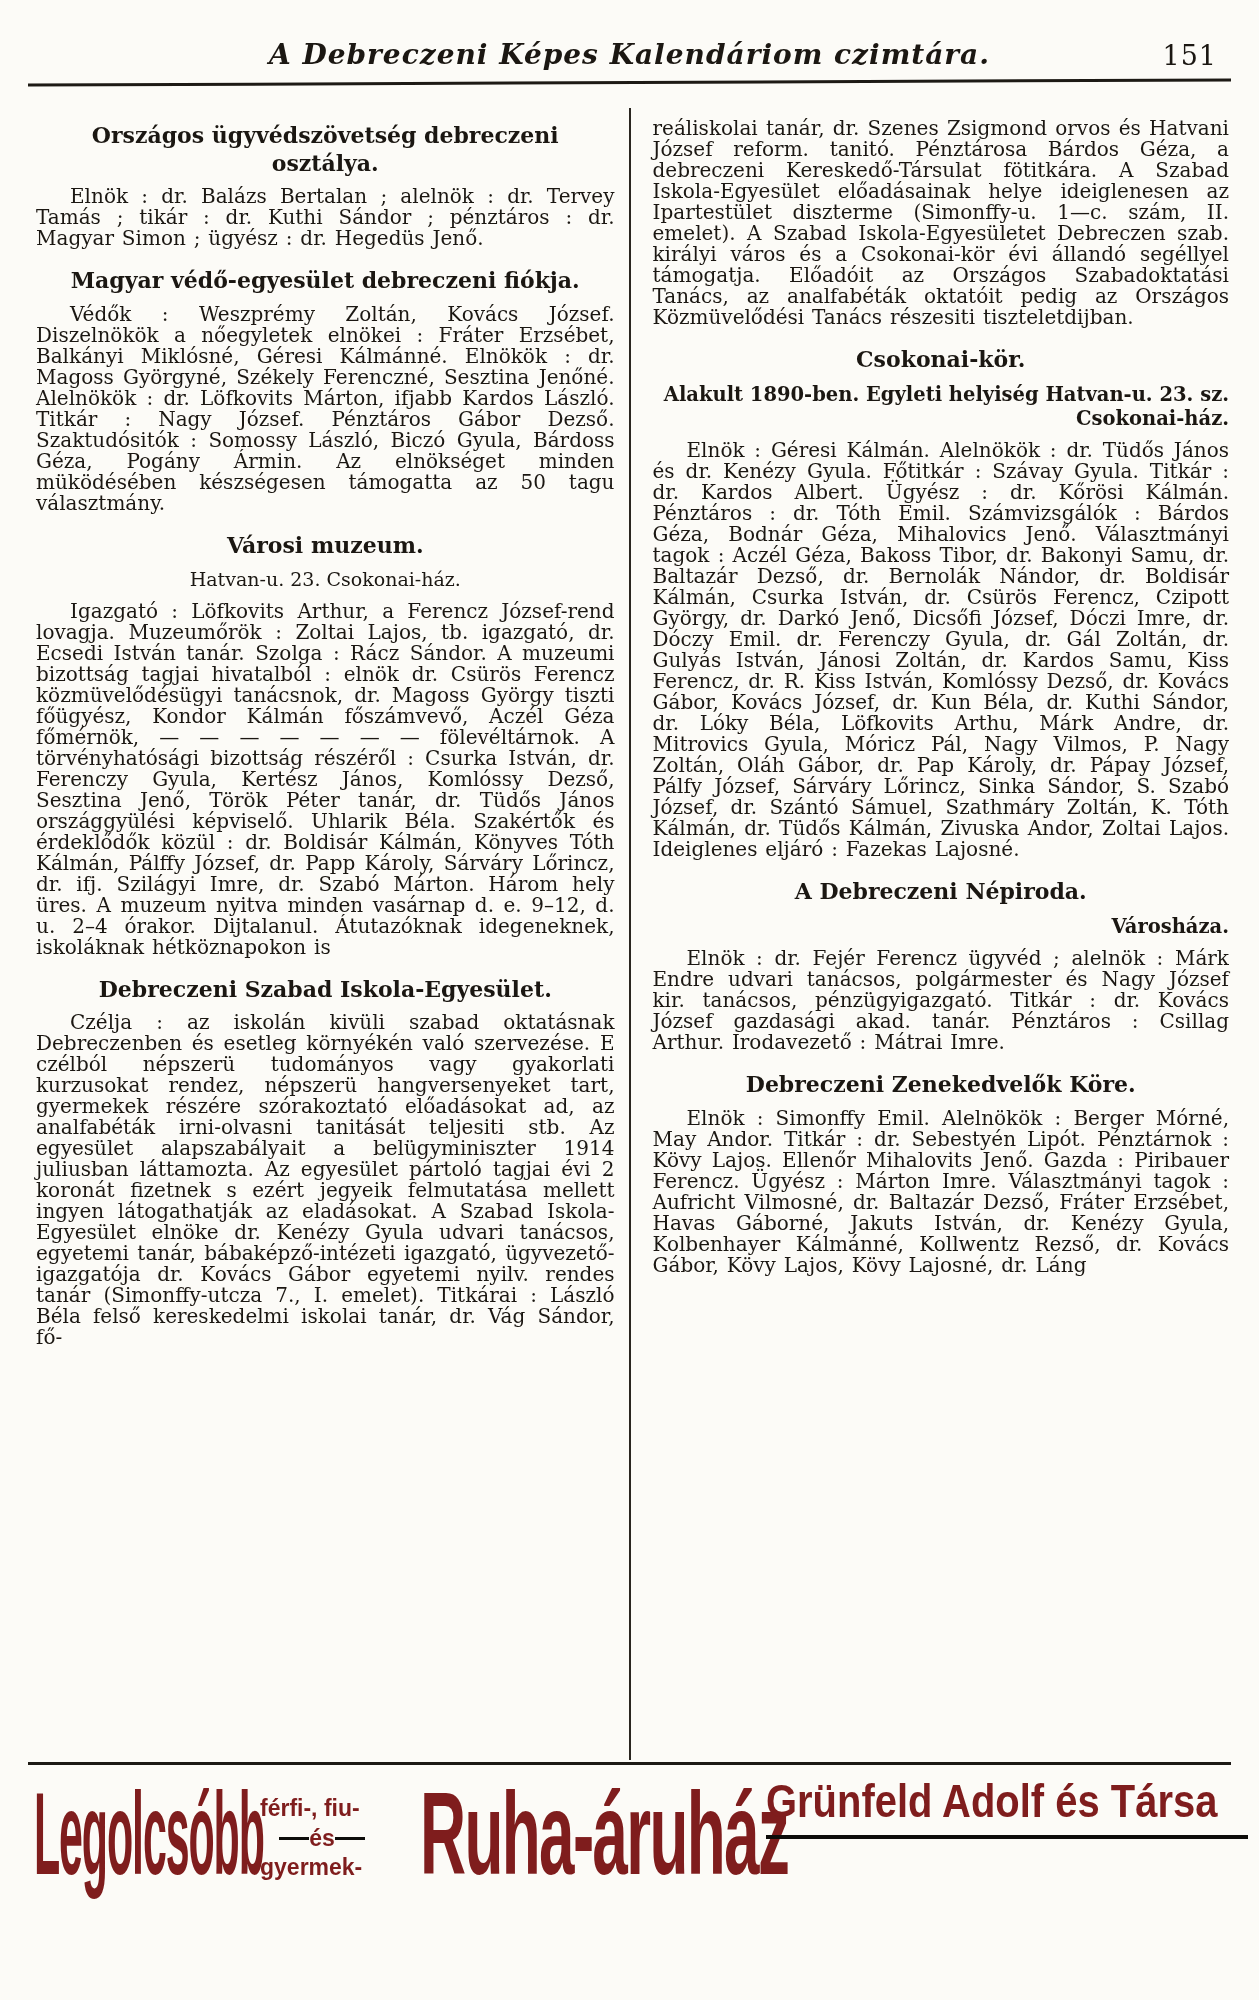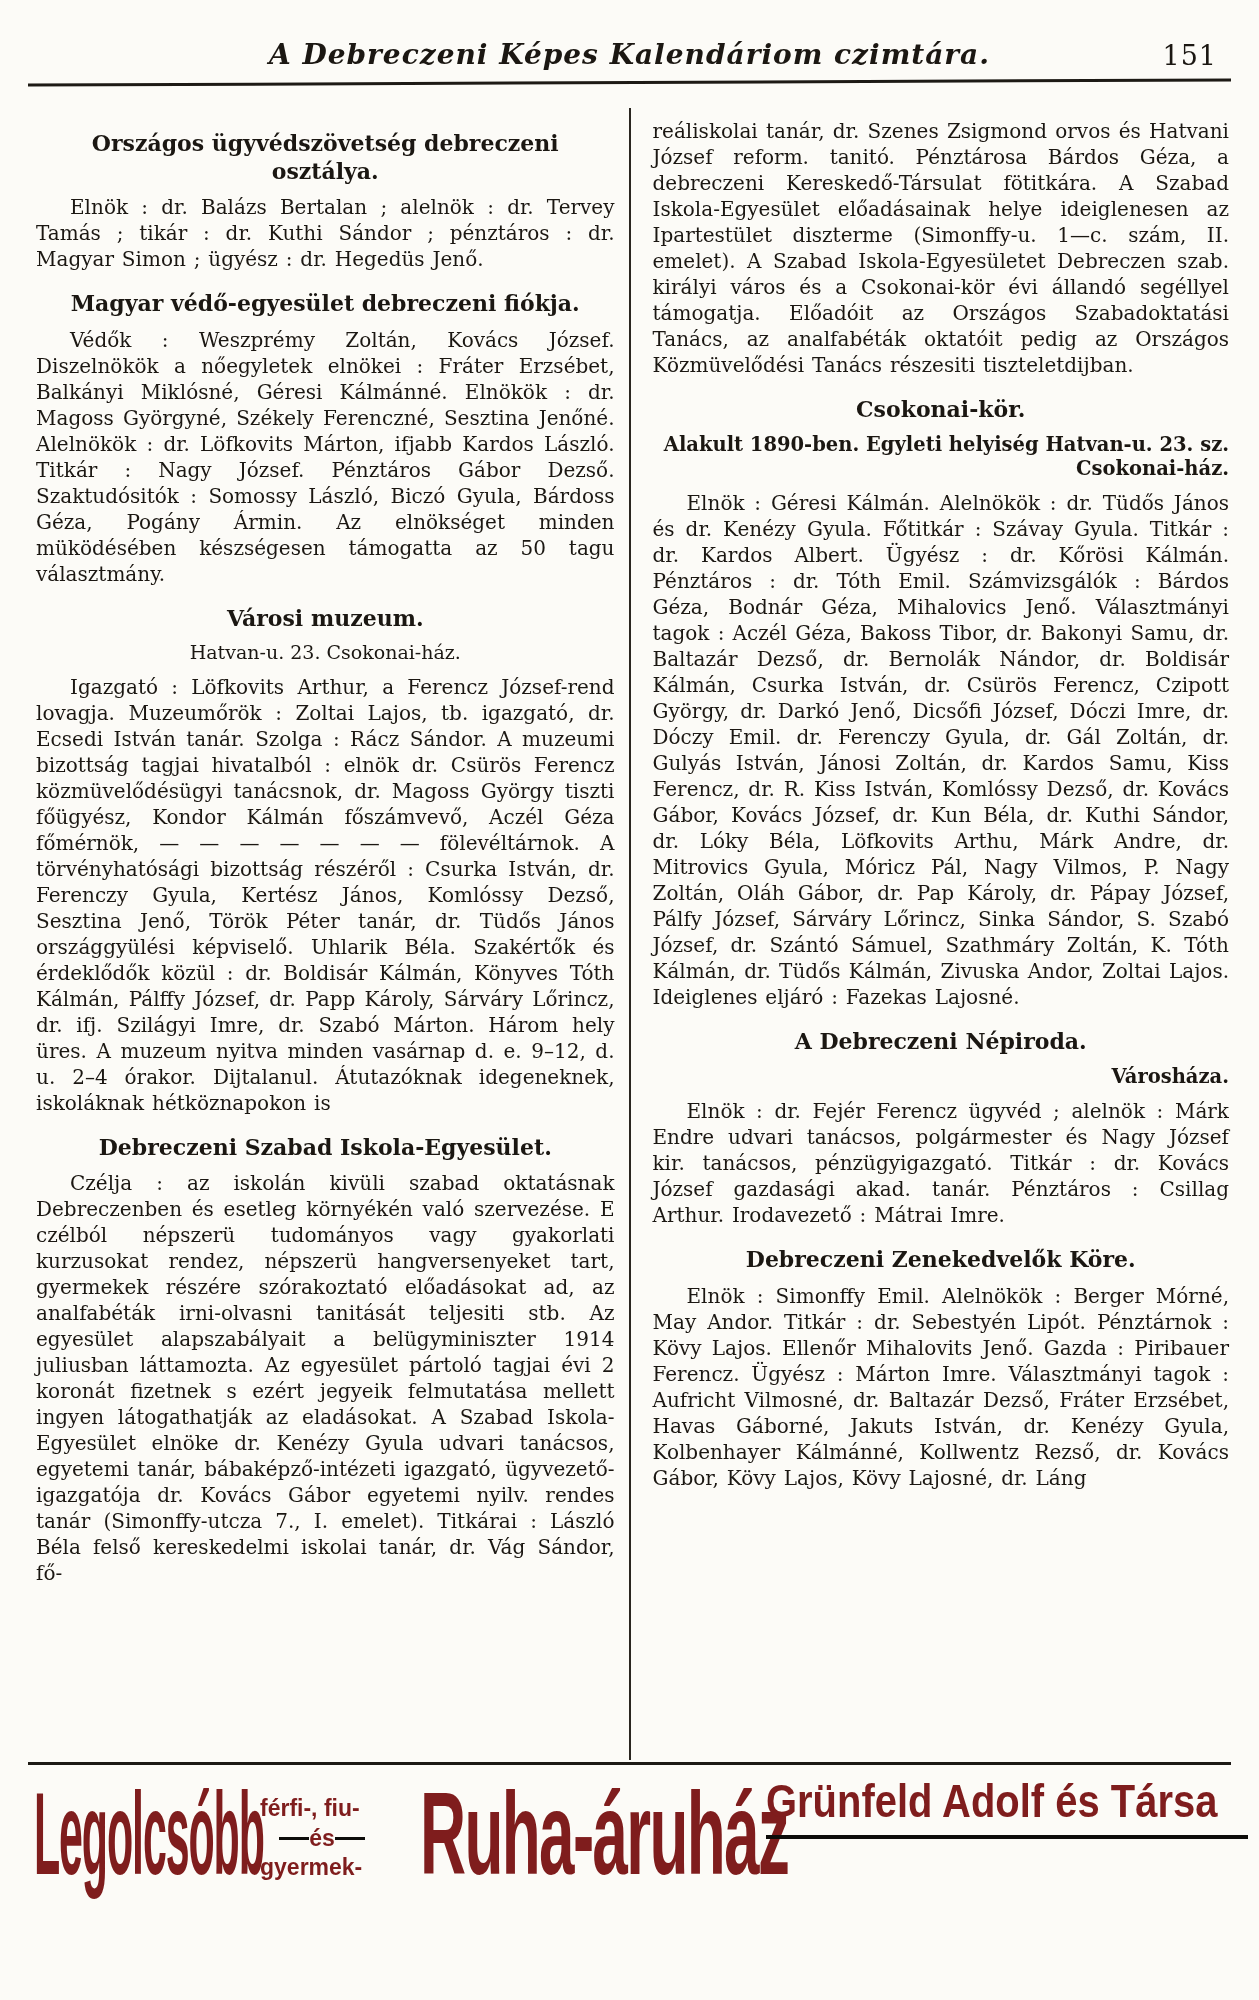--- a/index.html
+++ b/index.html
@@ -32,25 +32,25 @@
 
   .entry-heading {
     text-align:center; font-weight:bold; font-size:22px; line-height:1.25;
     margin:18px 28px 9px 28px;
   }
   .entry-subtitle {
     text-align:center; font-size:19px; line-height:1.25; margin:0 0 9px 0;
   }
   .entry-subtitle.bold { font-weight:bold; font-size:19.5px;text-align:right; }
   .entry-body {
-    font-size:20px; line-height:26px; text-align:justify;
+    font-size:20px; line-height:21px; text-align:justify;
     text-indent:34px; word-spacing:1.5px;
   }
   .entry-body.no-indent { text-indent:0; }
-  .entry:first-child .entry-heading { margin-top:12px; }
+  .entry:first-child .entry-heading { margin-top:4px; }
 
   
   .ad-rule { border:none; border-top:3px solid #1d1a15; margin-top:2px; }
   .ad { position:relative; height:225px; font-family:"Liberation Sans", sans-serif; font-weight:bold; color:#7f1d1d; }
   .cond { display:inline-block; transform-origin:left top; white-space:nowrap; }
   .ad-legolcsobb { position:absolute; left:6px; top:16px; }
   .ad-legolcsobb .cond { font-size:116px; line-height:0.92; transform:scaleX(0.37); letter-spacing:-3px; }
   .ad-mid { position:absolute; left:232px; top:30px; width:124px; text-align:left; font-size:23px; line-height:1.2; }
   .ad-mid-and { display:flex; align-items:center; justify-content:center; gap:0; margin:2px 0; }
   .ad-dash { display:inline-block; width:30px; height:3px; background:#0d0c0a; }

